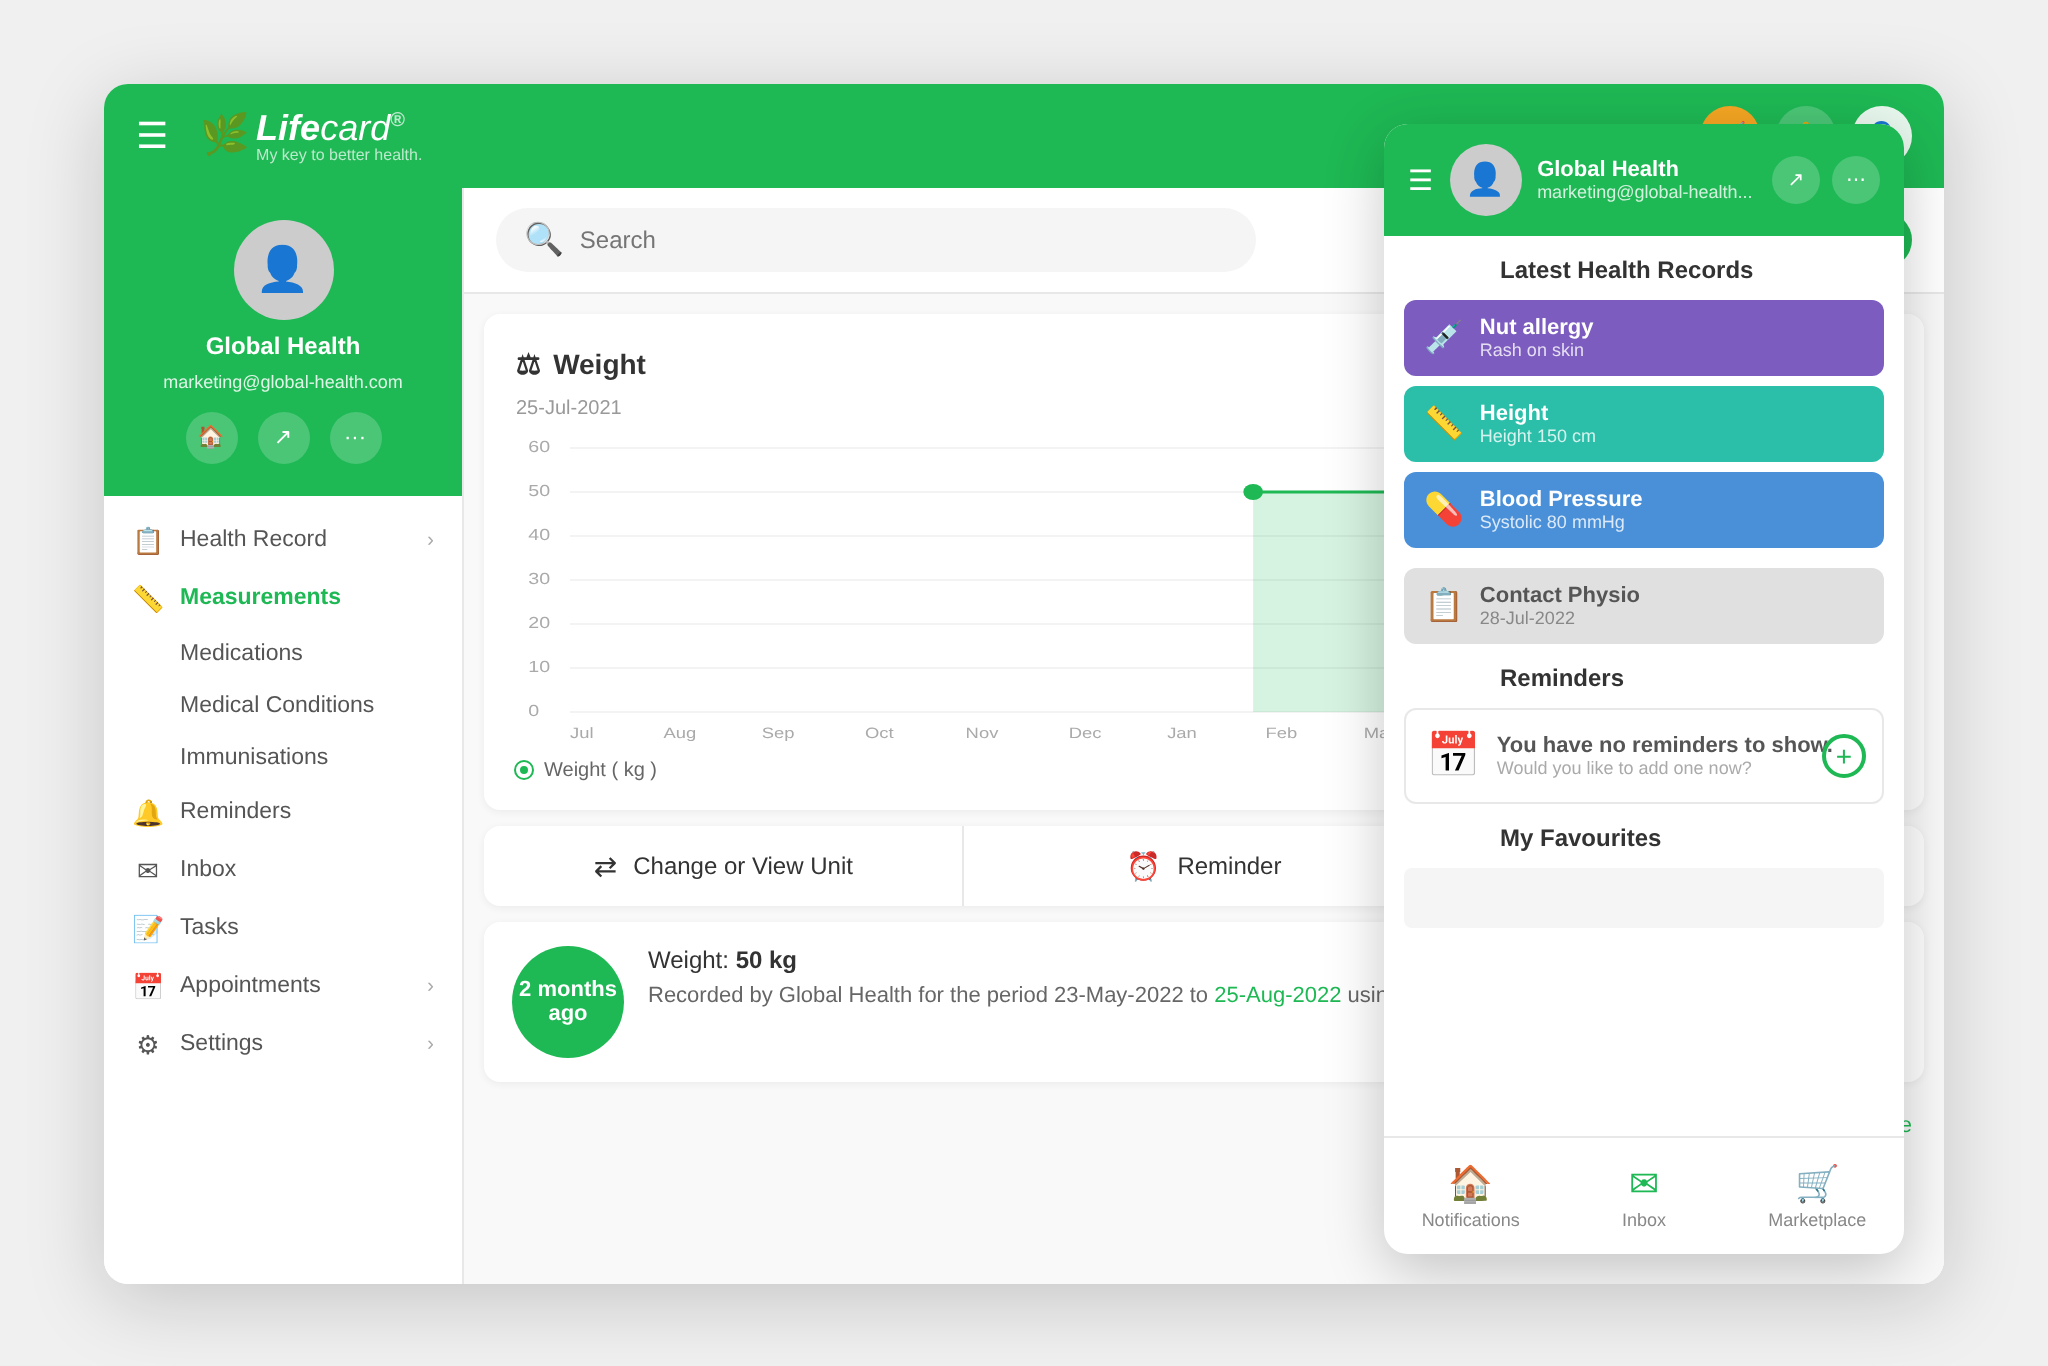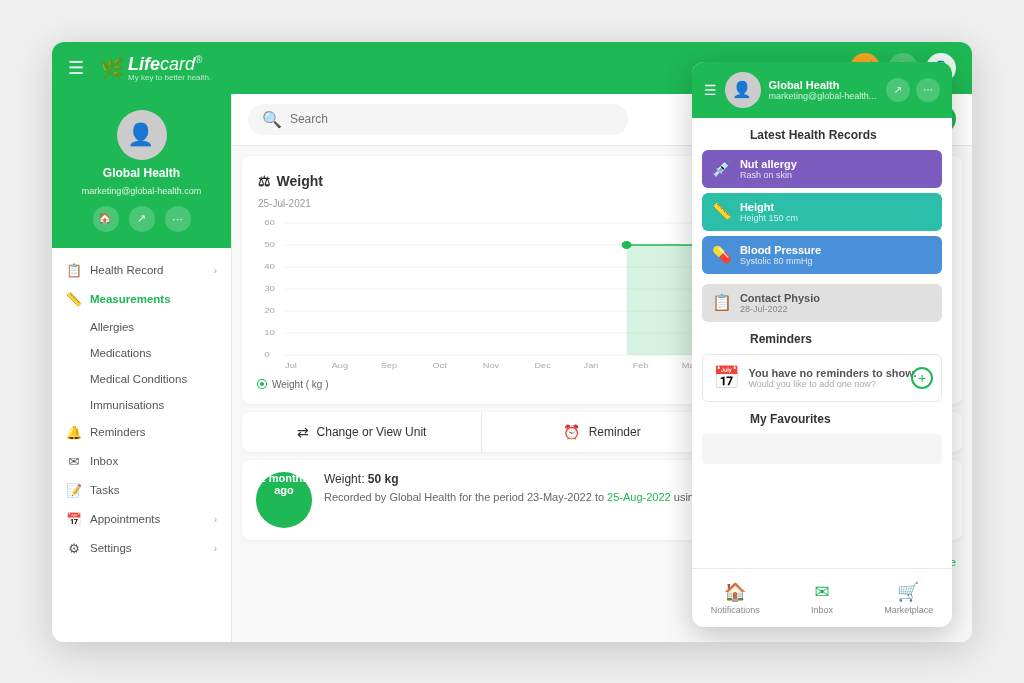--- a/index.html
+++ b/index.html
@@ -336,21 +336,21 @@
       gap: 12px;
     }
     .activity-badge {
       width: 56px;
       height: 56px;
       border-radius: 50%;
       background: #1eb854;
       display: flex;
       flex-direction: column;
       align-items: center;
-      justify-content: flex-start;
+      justify-content: center;
       color: #fff;
       font-size: 11px;
       font-weight: bold;
       text-align: center;
       flex-shrink: 0;
     }
     .activity-content {
       flex: 1;
     }
     .activity-title {
@@ -627,24 +627,20 @@
       </div>
       <div class="sidebar-nav">
         <div class="sidebar-item">
           <span class="item-icon">📋</span>
           <span>Health Record</span>
           <span class="chevron">›</span>
         </div>
         <div class="sidebar-item active">
           <span class="item-icon">📏</span>
           <span>Measurements</span>
-        </div>
-        <div class="sidebar-item">
-          <span class="item-icon"></span>
-          <span>Allergies</span>
         </div>
         <div class="sidebar-item">
           <span class="item-icon"></span>
           <span>Medications</span>
         </div>
         <div class="sidebar-item">
           <span class="item-icon"></span>
           <span>Medical Conditions</span>
         </div>
         <div class="sidebar-item">

